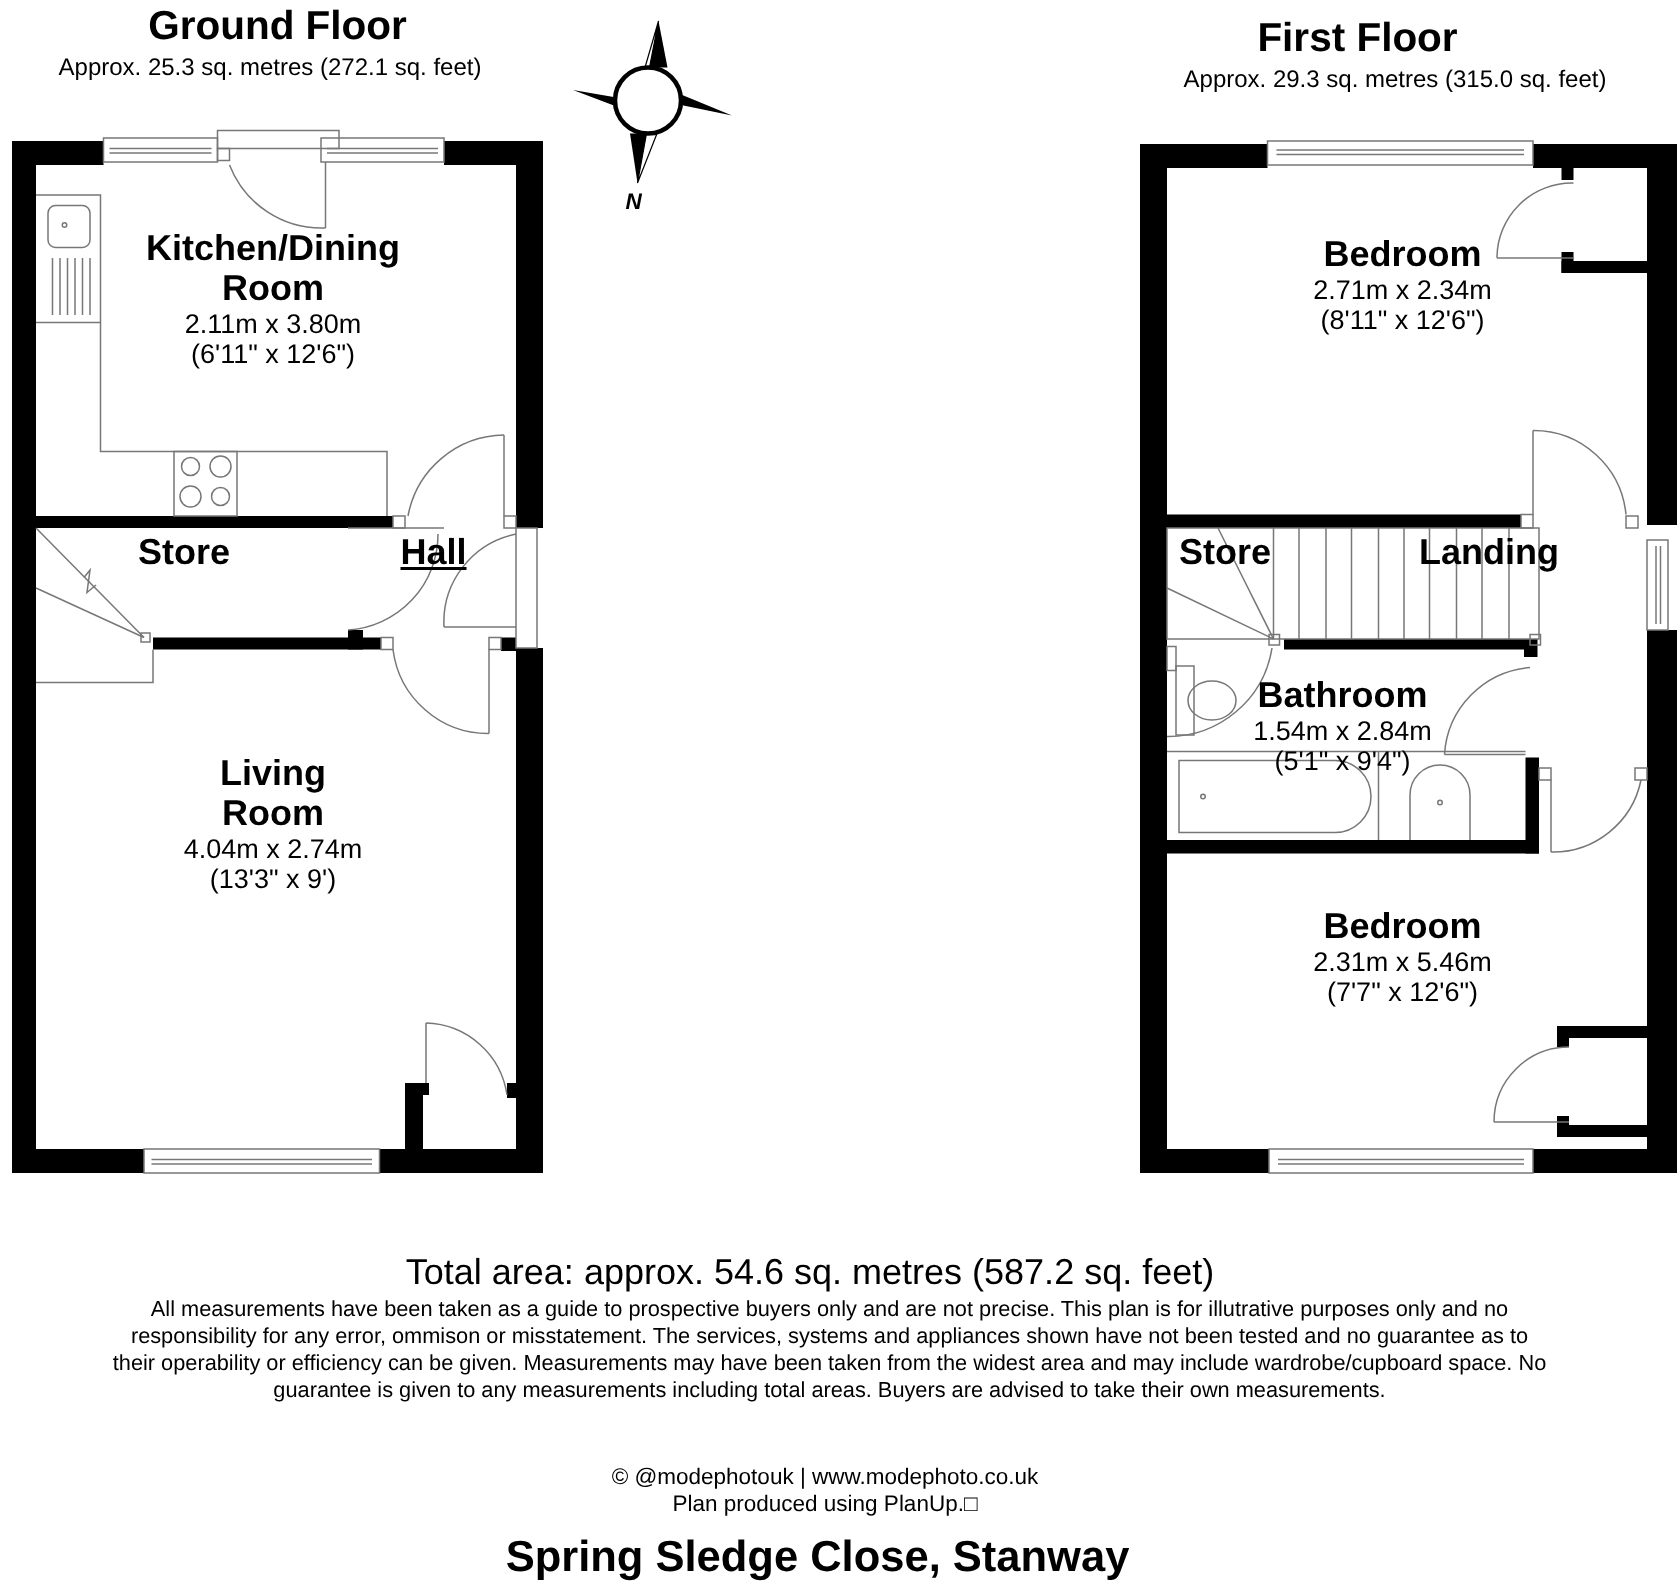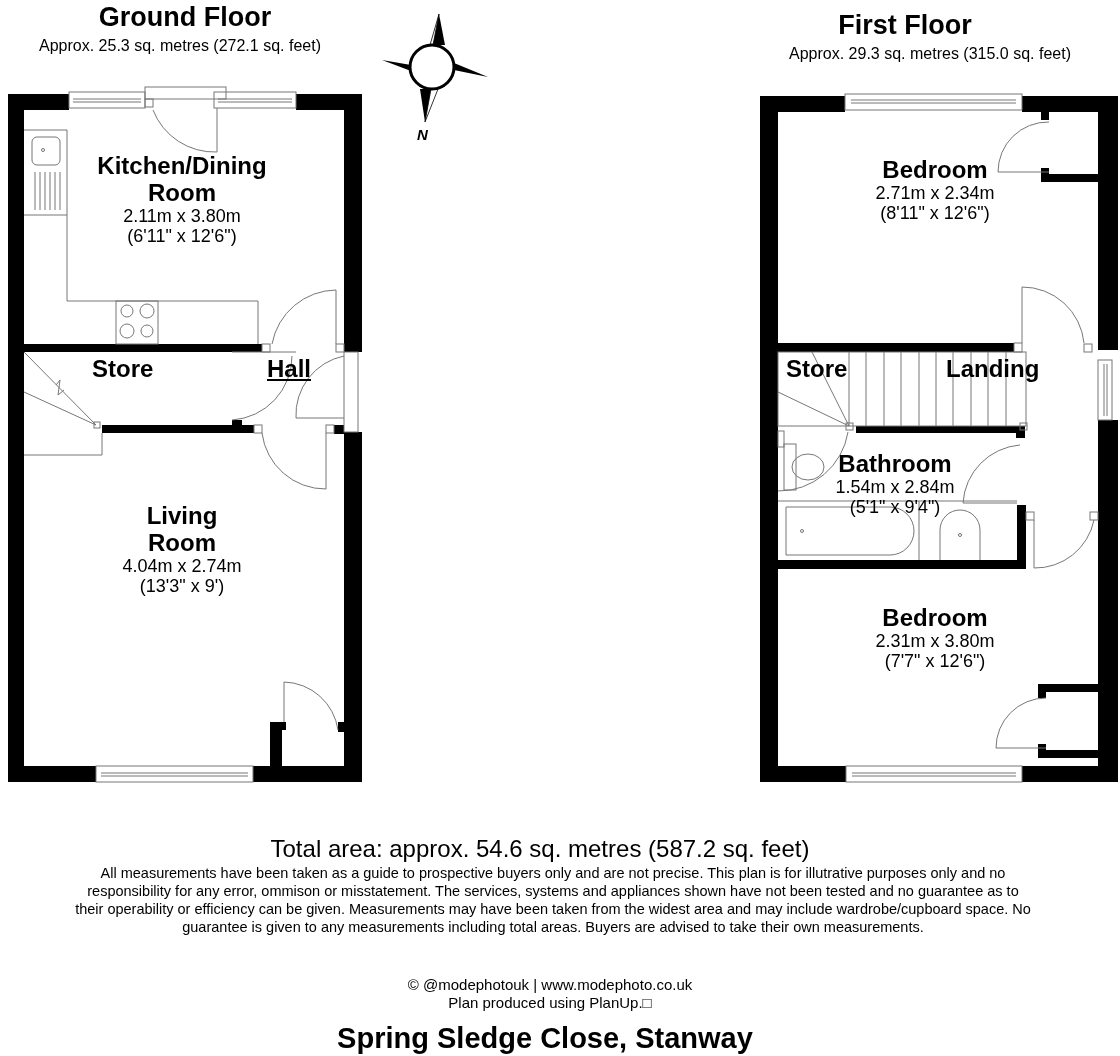--- a/index.html
+++ b/index.html
@@ -239,21 +239,21 @@
 </div>
 <div class="abs label-bold" style="left:786px; top:355px;">Store</div>
 <div class="abs label-bold" style="left:933px; top:355px;margin-left:13px;">Landing</div>
 <div class="abs" style="left:775px; top:450px; width:240px;">
   <div class="room-name">Bathroom</div>
   <div class="room-dim">1.54m x 2.84m</div>
   <div class="room-dim">(5'1" x 9'4")</div>
 </div>
 <div class="abs" style="left:815px; top:604px; width:240px;">
   <div class="room-name">Bedroom</div>
-  <div class="room-dim">2.31m x 3.80m</div>
+  <div class="room-dim">2.31m x 5.46m</div>
   <div class="room-dim">(7'7" x 12'6")</div>
 </div>
 
 <div class="abs total" style="left:0; top:835px; width:1080px;">Total area: approx. 54.6 sq. metres (587.2 sq. feet)</div>
 <div class="abs disclaimer" style="left:74px; top:864px; width:958px;">All measurements have been taken as a guide to prospective buyers only and are not precise. This plan is for illutrative purposes only and no responsibility for any error, ommison or misstatement. The services, systems and appliances shown have not been tested and no guarantee as to their operability or efficiency can be given. Measurements may have been taken from the widest area and may include wardrobe/cupboard space. No guarantee is given to any measurements including total areas. Buyers are advised to take their own measurements.</div>
 <div class="abs credit" style="left:300px; top:976px; width:500px;">© @modephotouk | www.modephoto.co.uk</div>
 <div class="abs credit" style="left:300px; top:994px; width:500px;">Plan produced using PlanUp.□</div>
 <div class="abs address" style="left:260px; top:1022px; width:570px;">Spring Sledge Close, Stanway</div>
 
 </body></html>

